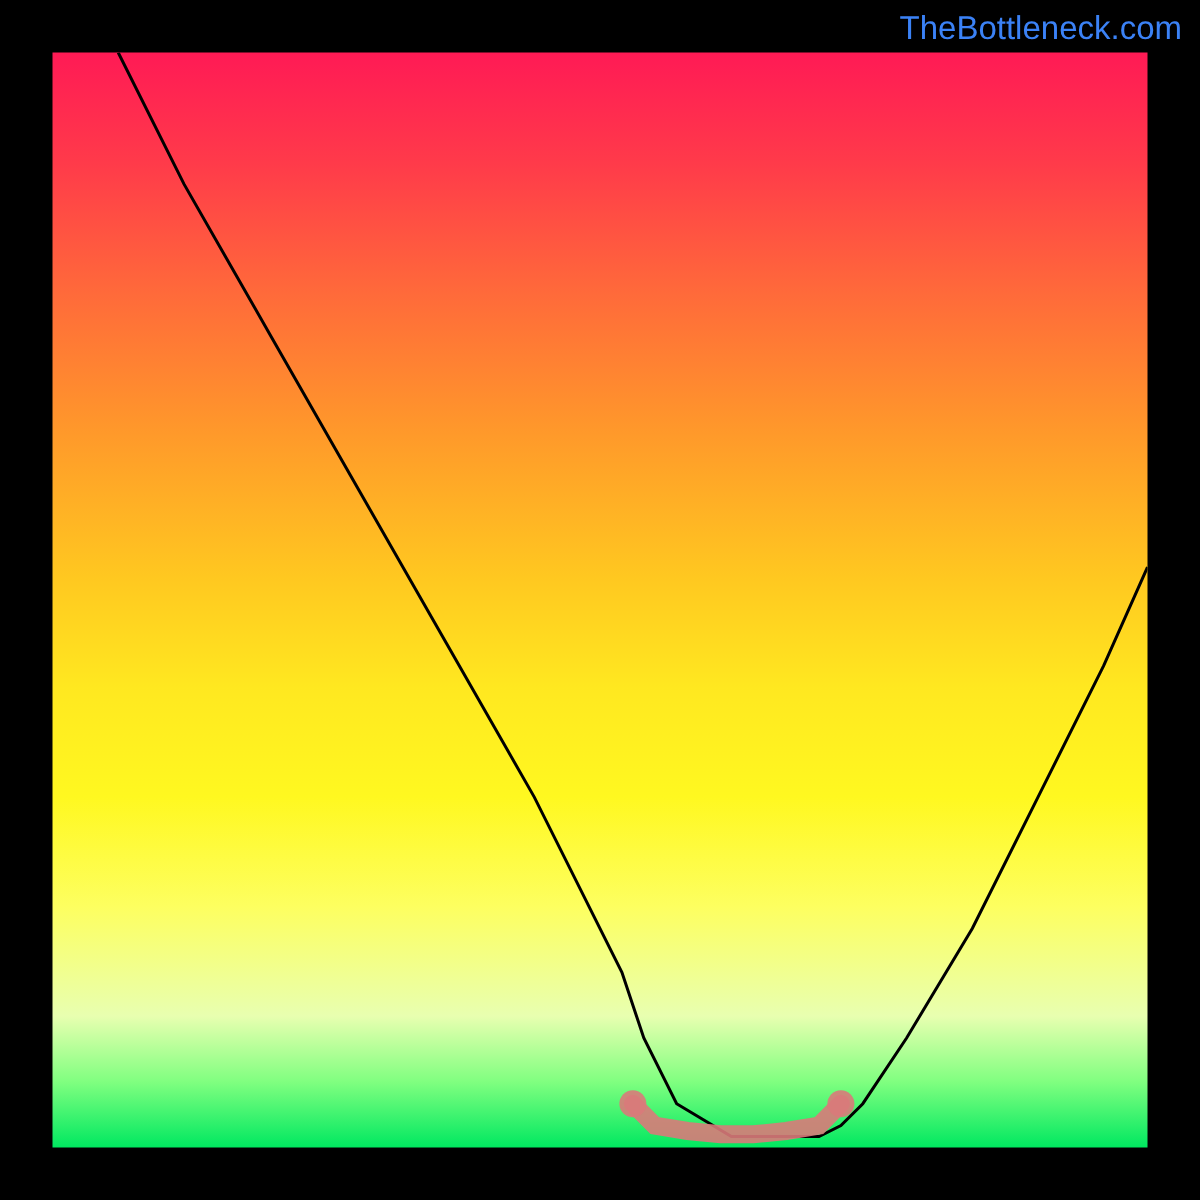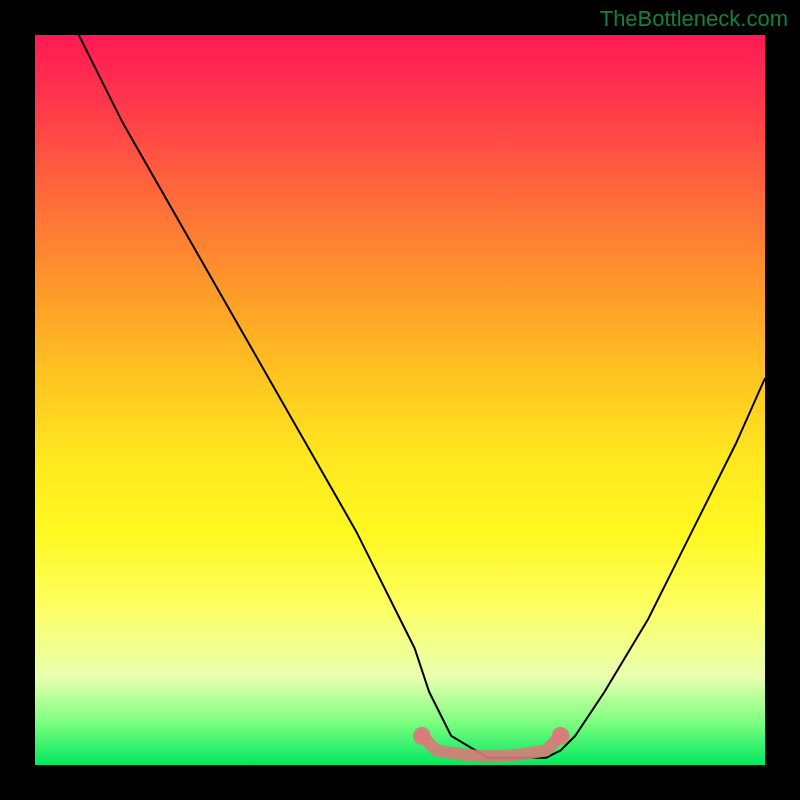--- a/index.html
+++ b/index.html
@@ -8,21 +8,21 @@
     width: 800px;
     height: 800px;
     background: #000;
     position: relative;
     font-family: Arial, sans-serif;
   }
   .watermark {
     position: absolute;
     top: 6px;
     right: 12px;
-    color: #15803d;
+    color: #3b82f6;
     font-size: 22px;
     font-weight: 500;
     z-index: 10;
   }
   .plot-area {
     position: absolute;
     left: 35px;
     top: 35px;
     width: 730px;
     height: 730px;

